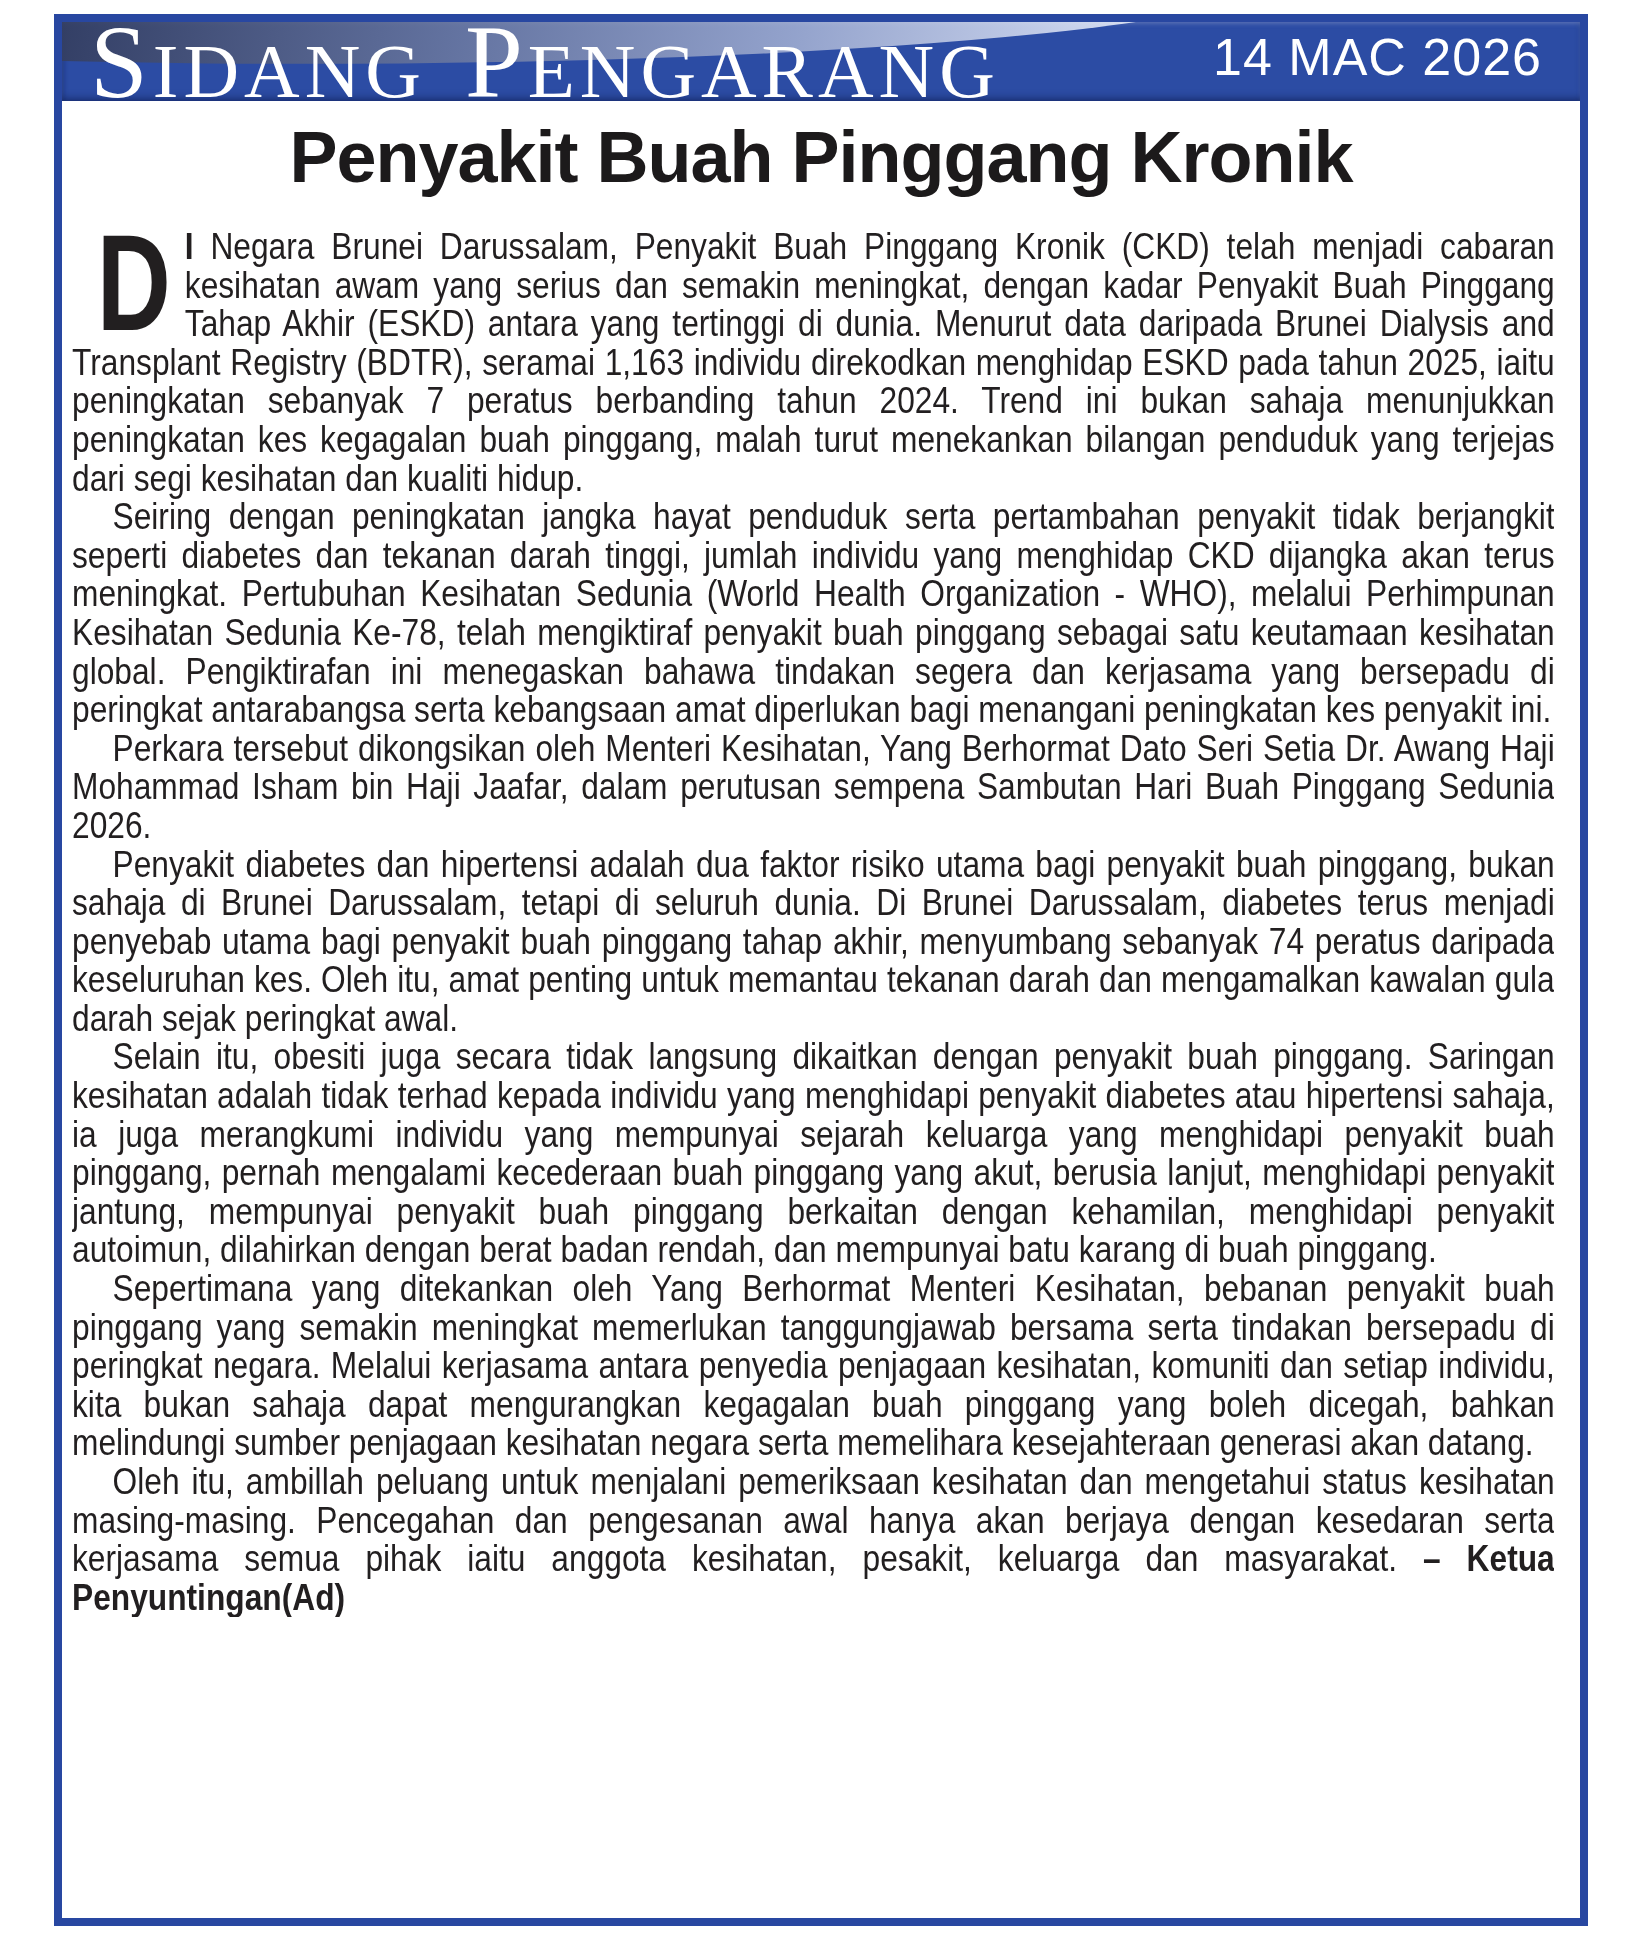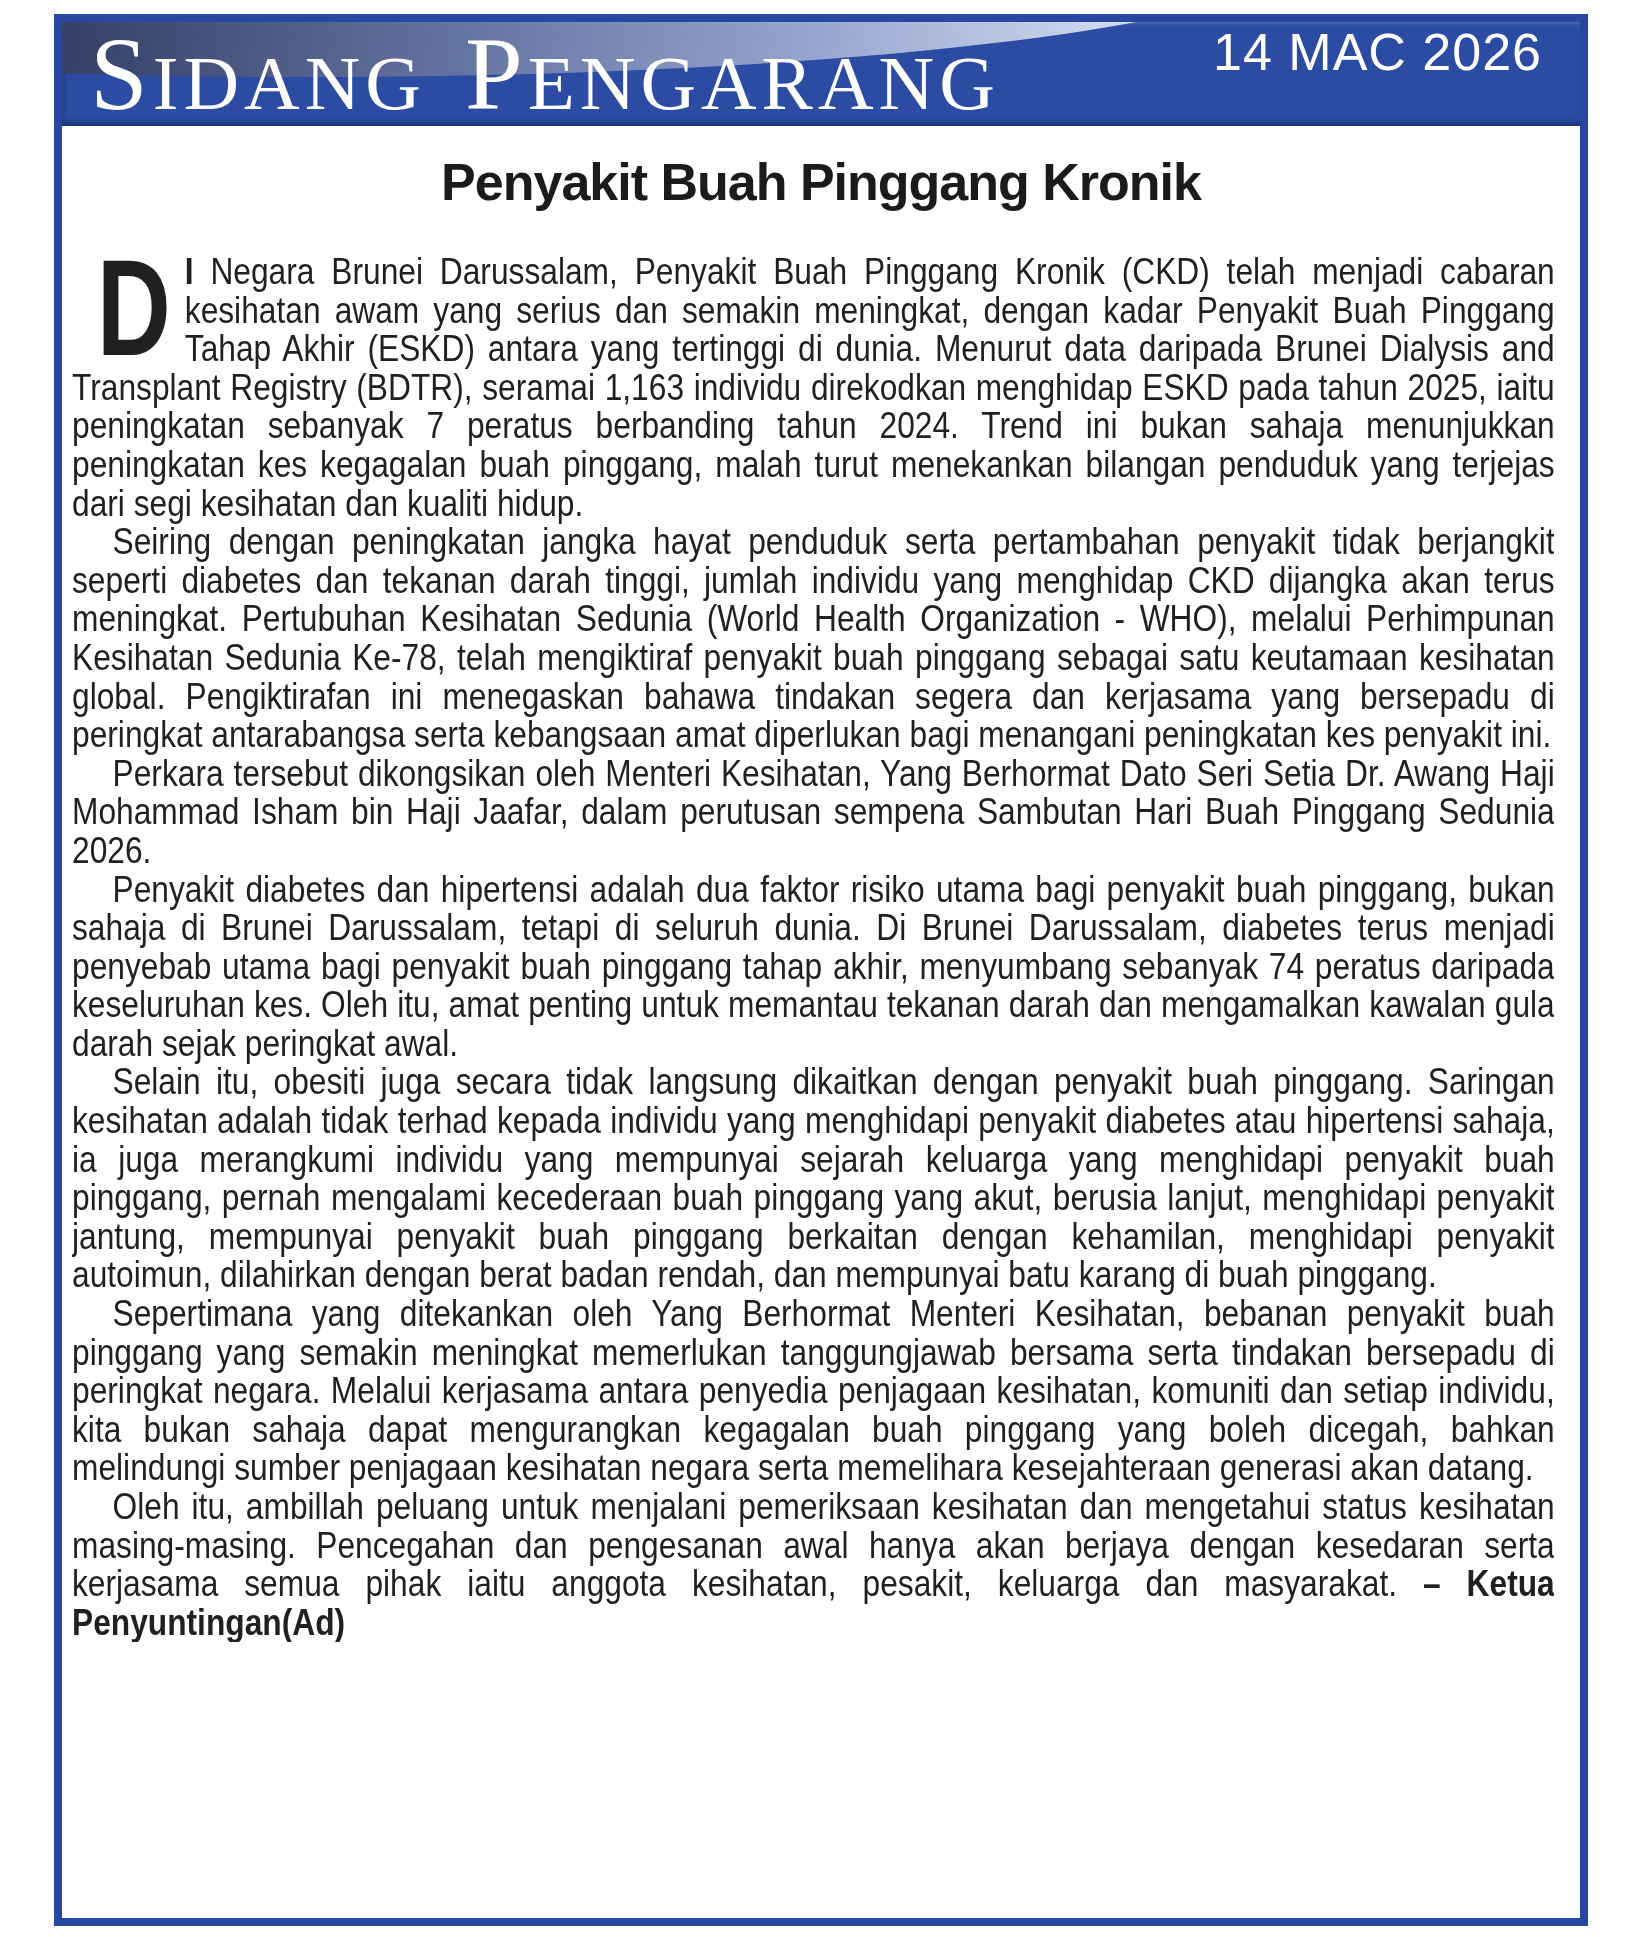--- a/index.html
+++ b/index.html
@@ -7,23 +7,23 @@
     position:relative; width:1626px; height:1937px; background:#ffffff;
     overflow:hidden; font-family:"Liberation Sans", sans-serif;
   }
   .frame {
     position:absolute; left:54px; top:14px; width:1534px; height:1912px;
     box-sizing:border-box; border:8px solid var(--frame-border,#2847a1);
     background:#ffffff;
   }
   
   .banner {
-    position:relative; height:104px;
+    position:relative; height:79px;
     background:var(--banner-blue,#2c4ca4);
-    display:flex; justify-content:space-between; align-items:flex-start;
+    display:flex; justify-content:space-between; align-items:flex-end;
     padding:0 38px 0 28px; overflow:hidden;
     box-shadow: inset 0 -6px 9px -4px rgba(8,18,60,.55),
                 inset 0 3px 5px -2px rgba(225,232,250,.35),
                 inset 3px 0 5px -2px rgba(8,18,60,.35);
   }
   .gloss {
     position:absolute; left:0; top:0; width:100%; height:100%;
     background:linear-gradient(100deg,
        rgba(52,62,96,.92) 0%, rgba(109,122,160,.85) 26%,
        rgba(173,184,214,.8) 48%, rgba(226,232,247,.85) 66%,
@@ -39,21 +39,21 @@
   .cap { font-size:104px; }
   .sc  { font-size:77px; }
   .banner-date {
     position:relative; z-index:2; color:var(--masthead-text,#ffffff);
     font-weight:normal; font-size:52px; letter-spacing:1px; margin-bottom:14px;
     white-space:nowrap;
   }
   
   .headline {
     margin:10px 10px 0; text-align:center; font-weight:bold;
-    font-size:52px; line-height:93px; letter-spacing:-1px;
+    font-size:72px; line-height:93px; letter-spacing:-1px;
     color:var(--headline-text,#1c1a1b);
   }
   
   .article { margin:24px 26px 0 10px; overflow:hidden; }
   .condense {
     width:1683px; transform:scaleX(0.881); transform-origin:0 0;
     font-size:36px; line-height:38.6px; text-align:justify;
     color:var(--body-text,#221f20);
   }
   .condense p { margin:0; }

